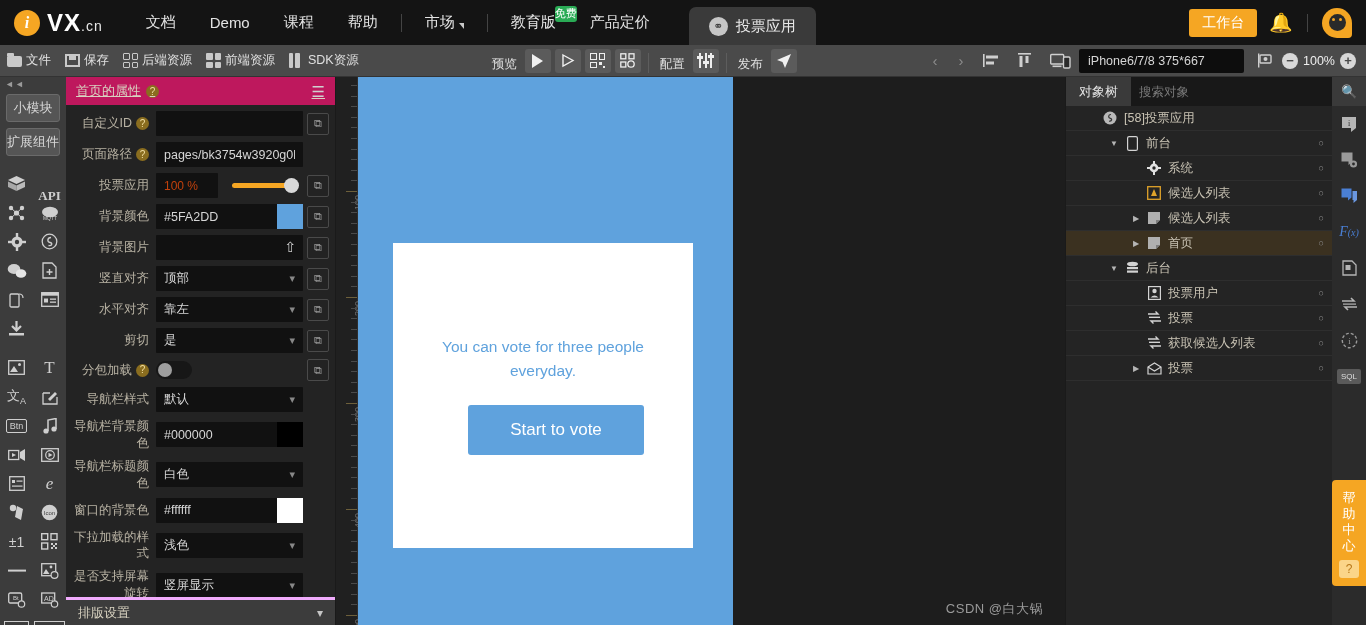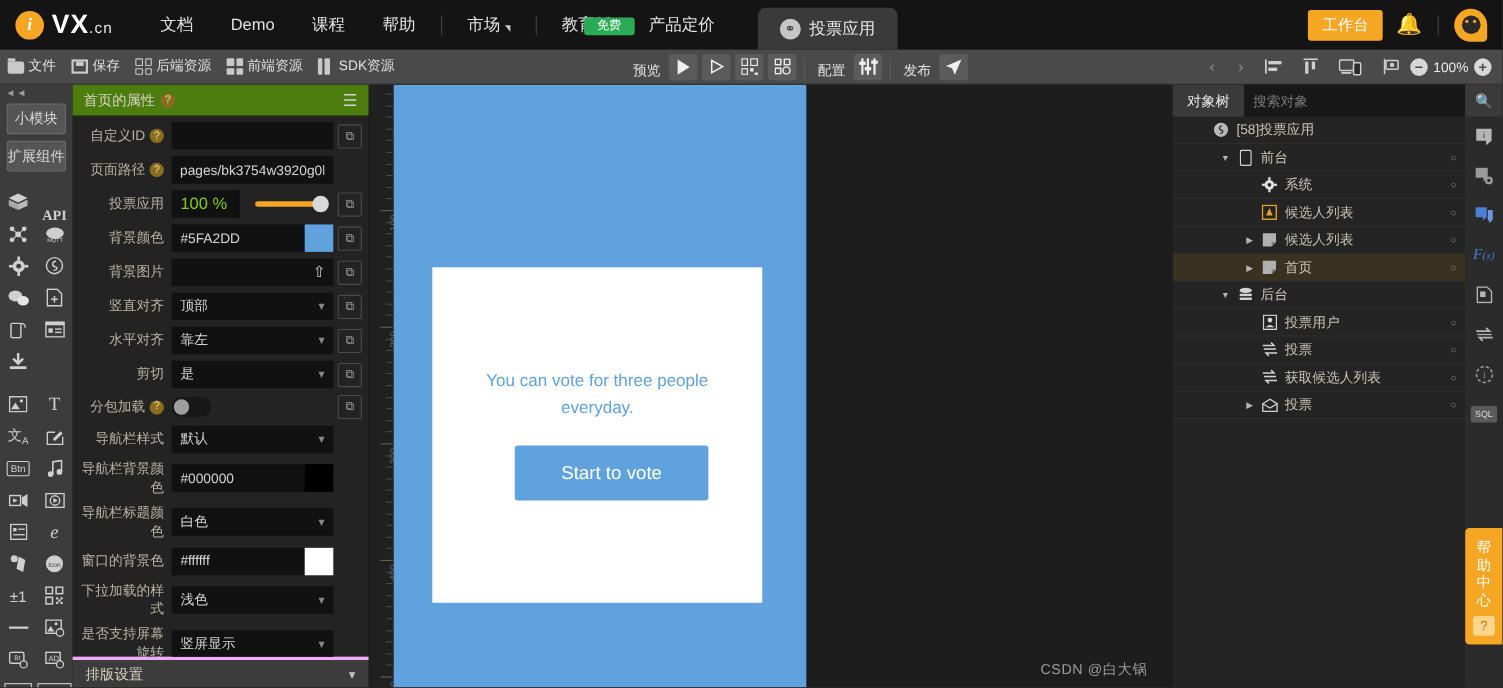--- a/index.html
+++ b/index.html
@@ -29,22 +29,22 @@
   .nav-link{
     color:#e3e3e3; font-size:15px; padding:0 17px; height:45px;
     display:flex; align-items:center; cursor:pointer; position:relative;
   }
   .nav-sep{ width:1px; height:18px; background:#444; margin:0 6px; }
   .caret-sm{
     display:inline-block; width:0;height:0; margin-left:4px; margin-top:6px;
     border-left:5px solid transparent; border-top:6px solid #c9c9c9;
   }
   .badge-free{
-    position:absolute; top:16px; right:-4px; background:#2aab55; color:#fff;
-    font-size:11px; border-radius:3px; padding:1px 12px; line-height:1.25;
+    position:absolute; top:6px; right:-4px; background:#2aab55; color:#fff;
+    font-size:11px; border-radius:3px; padding:1px 0; line-height:1.25;
   }
   .tab-app{
     margin-left:22px; height:38px; align-self:flex-end; background:#3a3a3a;
     border-radius:7px 7px 0 0; display:flex; align-items:center; gap:8px;
     padding:0 20px; color:#e8e8e8; font-size:15px; cursor:pointer;
   }
   .tab-app .circ{
     width:19px;height:19px;border-radius:50%;background:#c6c6c6;color:#3a3a3a;
     display:flex;align-items:center;justify-content:center;font-size:12px;
     font-family:"DejaVu Sans",sans-serif;
@@ -136,22 +136,22 @@
   .rail-grid{ display:grid; grid-template-columns:1fr 1fr; }
   .rail-cell{
     height:29px; display:flex; align-items:center; justify-content:center;
     color:#cfcfcf; font-size:14px; cursor:pointer;
   }
   .rail-cell svg{ display:block; }
 
   
   .props{ width:270px; background:#232323; flex:none; display:flex; flex-direction:column; border-right:1px solid #1a1a1a;}
   .props-head{
-    height:28px; background:#4d7c0f; display:flex; align-items:center;
-    padding:0 10px; color:#d8d2c0; font-size:13px; gap:5px; flex:none;
+    height:28px; background:#be185d; display:flex; align-items:center;
+    padding:0 10px; color:#d8d2c0; font-size:13px; gap:5px; flex:none;text-decoration:underline;
   }
   .q-mark{
     width:13px;height:13px;border-radius:50%;background:#8a6d1f;color:#f1dea0;
     font-size:10px; display:inline-flex;align-items:center;justify-content:center; flex:none;
   }
   .hamb{ margin-left:auto; color:#d0d0d0; font-size:15px; line-height:1; cursor:pointer;}
   .props-body{ flex:1; overflow:hidden; padding-top:6px;}
   .prow{ display:flex; align-items:center; margin-bottom:6px; padding-left:4px;}
   .plabel{
     width:86px; text-align:right; color:#b9b3a4; font-size:12.5px; padding-right:7px;
@@ -168,21 +168,21 @@
     width:100%; height:25px; background:#111; color:#d6d6d6; border:none;
     padding:0 8px; font-size:12.5px; display:flex; align-items:center; cursor:pointer; border-radius:1px;
   }
   .chev{ margin-left:auto; color:#888; font-size:11px;}
   .copy-btn{
     width:22px;height:22px;border:1px solid #4a4a4a;border-radius:2px;flex:none;
     display:flex;align-items:center;justify-content:center;color:#9a9a9a;font-size:11px;cursor:pointer;
     margin-right:6px;
   }
   .copy-ph{ width:22px; flex:none; margin-right:6px;}
-  .opacity-val{ width:62px; height:25px; background:#111; color:#84cc16; font-size:15px;
+  .opacity-val{ width:62px; height:25px; background:#111; color:#c2410c; font-size:12px;
     display:flex;align-items:center;padding-left:8px; flex:none; border-radius:1px;}
   .slider-track{ flex:1; height:5px; background:#f5a623; border-radius:3px; margin:0 10px 0 14px; position:relative;}
   .slider-knob{ position:absolute; right:-6px; top:-5px; width:15px;height:15px;border-radius:50%;background:#d9d9d9;}
   .swatch{ width:26px; height:25px; position:absolute; right:0; top:0; }
   .upload-ico{ position:absolute; right:7px; top:4px; color:#cfcfcf; font-size:14px; cursor:pointer;}
   .toggle{
     width:36px;height:18px;border-radius:9px;background:#171717;position:relative;cursor:pointer;
   }
   .toggle .knob{ position:absolute; left:2px; top:2px; width:14px;height:14px;border-radius:50%;background:#9e9e9e;}
   .props-foot{
@@ -416,20 +416,21 @@
           <rect x="8.5" y="3" width="3" height="7" fill="#cfcfcf"></rect>
         </svg>
       </div>
       <div class="tb-btn" style="background:transparent;width:30px;">
         <svg width="21" height="16" viewBox="0 0 21 16">
           <rect x="0.7" y="1.5" width="13" height="9.5" rx="1" fill="none" stroke="#cfcfcf" stroke-width="1.4"></rect>
           <rect x="2.5" y="12.5" width="9" height="1.6" fill="#cfcfcf"></rect>
           <rect x="13.5" y="4" width="6.5" height="11" rx="1.2" fill="#2b2b2b" stroke="#cfcfcf" stroke-width="1.4"></rect>
         </svg>
       </div>
+      <input class="device-input" value="iPhone6/7/8 375*667" style="">
       <div class="tb-btn" style="background:transparent;margin-left:6px;">
         <svg width="17" height="15" viewBox="0 0 17 15">
           <rect x="1" y="0.5" width="1.4" height="14" fill="#cfcfcf"></rect>
           <rect x="3" y="2" width="11" height="8" rx="1" fill="none" stroke="#cfcfcf" stroke-width="1.4"></rect>
           <circle cx="8.5" cy="6" r="2" fill="#cfcfcf"></circle>
         </svg>
       </div>
       <div class="circ-btn">−</div>
       <span class="zoom-txt">100%</span>
       <div class="circ-btn">+</div>

